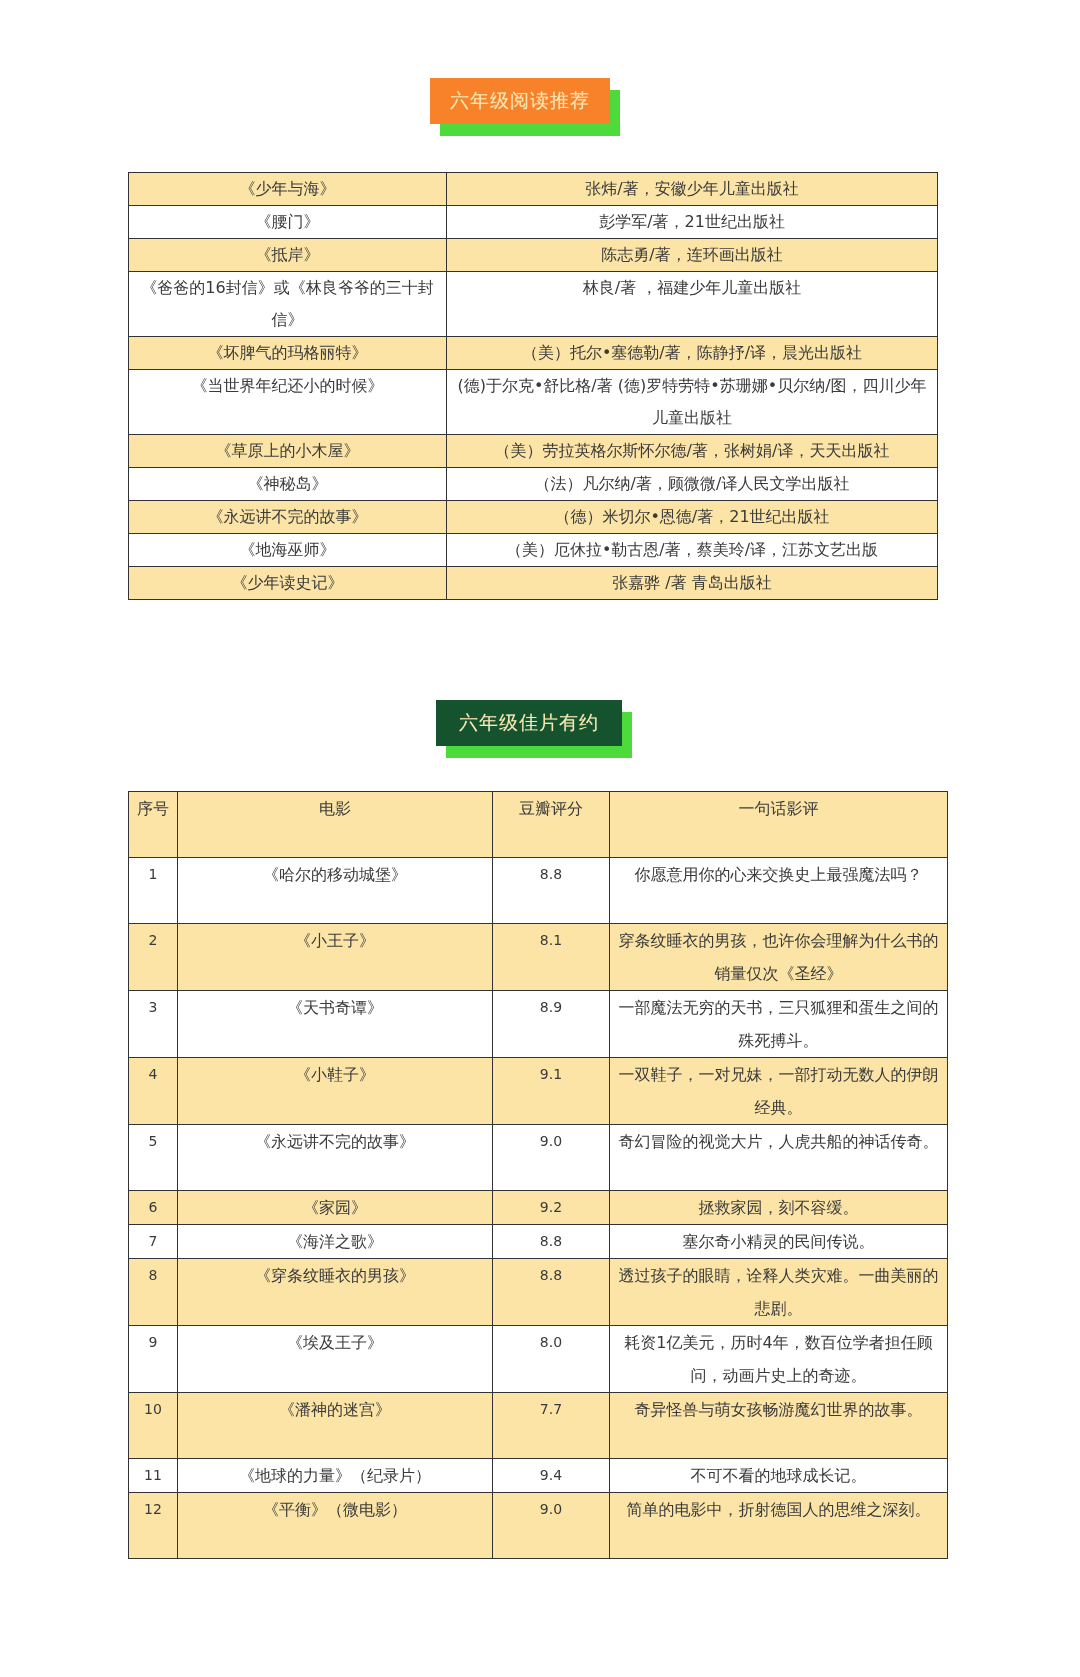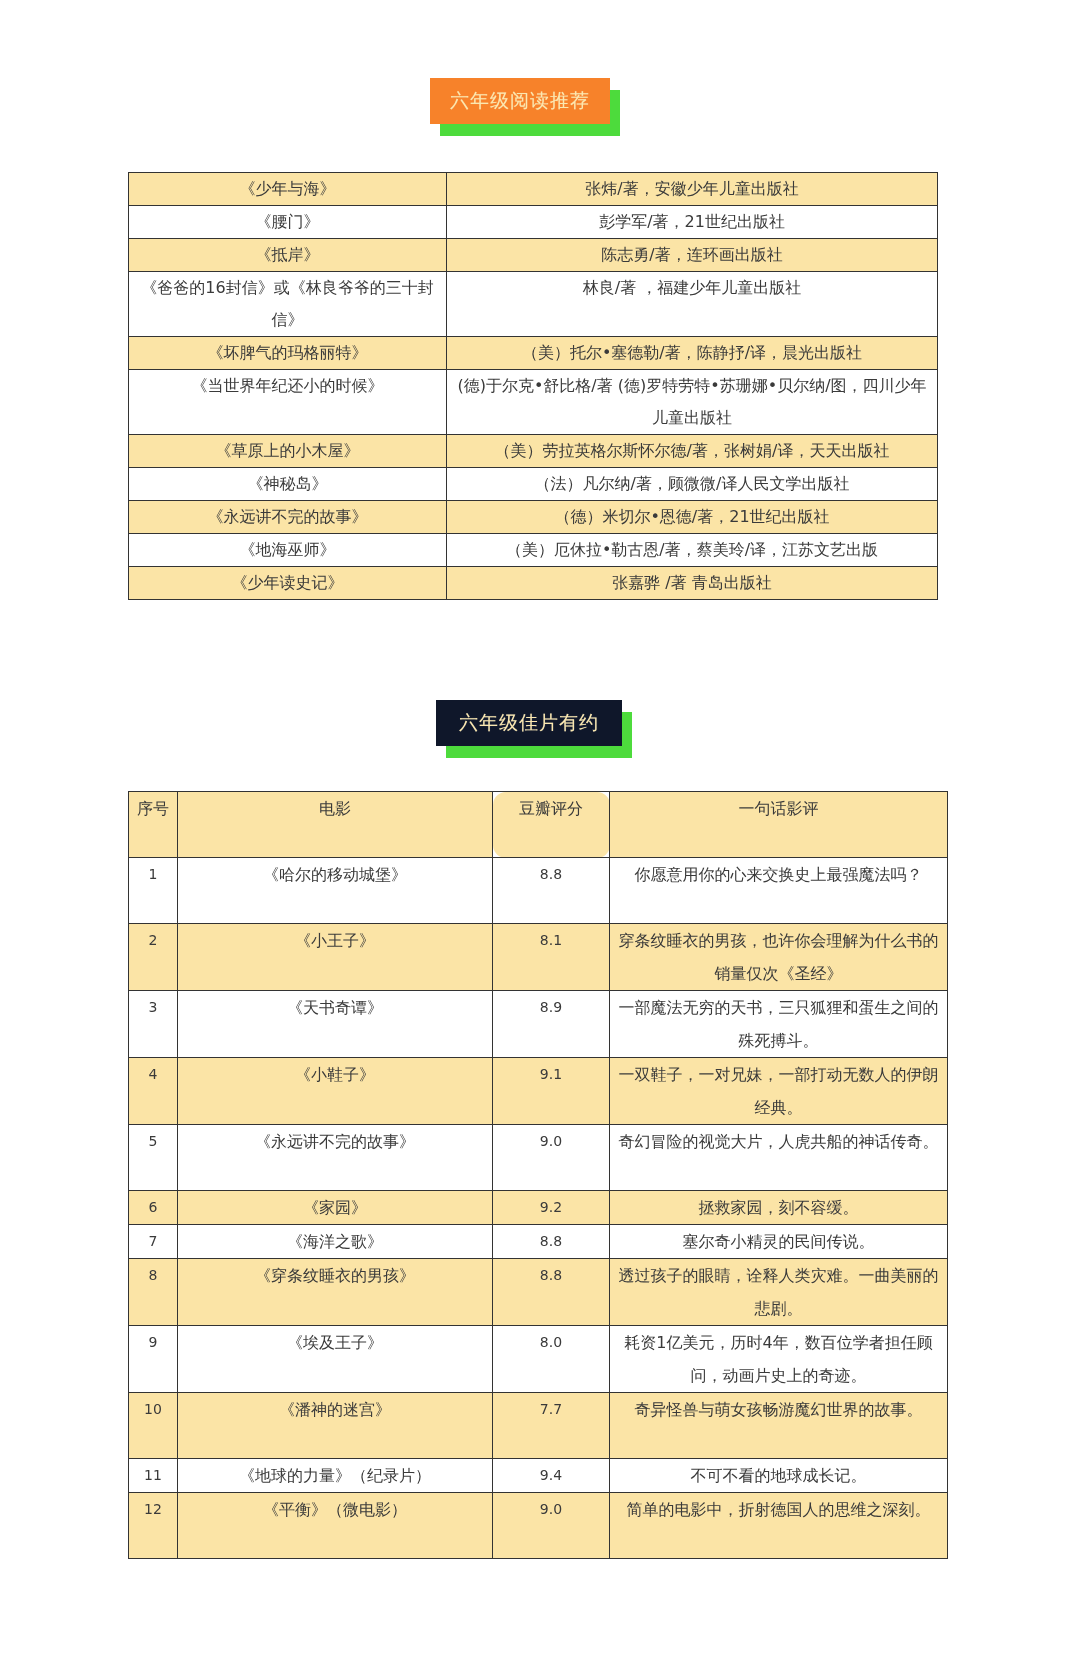--- a/index.html
+++ b/index.html
@@ -13,40 +13,40 @@
     .title-box {
       position: absolute; left: 0; top: 0;
       color: #fbe8b0; font-size: 19px; letter-spacing: 1px;
       display: flex; align-items: center; justify-content: center;
       text-shadow: 0 0 1px rgba(255,255,255,0.3);
     }
     .t1 { left: 430px; top: 78px; }
     .t1 .title-box { width: 180px; height: 46px; background: #f7822a; }
     .t1 .title-shadow { left: 10px; top: 12px; width: 180px; height: 46px; }
     .t2 { left: 436px; top: 700px; }
-    .t2 .title-box { width: 186px; height: 46px; background: #0f172a; }
+    .t2 .title-box { width: 186px; height: 46px; background: #14532d; }
     .t2 .title-shadow { left: 10px; top: 12px; width: 186px; height: 46px; }
 
     table { position: absolute; border-collapse: collapse; font-size: 16px; }
     td, th {
       border: 1.5px solid #333333; text-align: center; vertical-align: top;
       font-weight: normal; line-height: 33px; padding: 0 6px;
     }
     tr.y td, tr.y th { background: #fbe4a6; }
     tr.w td { background: #ffffff; }
 
     #books { left: 128px; top: 172px; width: 810px; }
     #books td.c1 { width: 305px; }
     #books td { line-height: 32px; padding-top: 0; }
 
     #movies { left: 128px; top: 791px; width: 820px; }
     #movies th { line-height: 33px; }
     #movies .col-no { width: 36px; margin-left: 44px; }
     #movies .col-title { width: 302px; }
-    #movies .col-score { width: 104px; border-radius: 13px; }
+    #movies .col-score { width: 104px; }
     #movies td.no, #movies td.score { font-size: 14px; }
     #movies tr { height: 66px; }
     #movies tr.single { height: 33px; }
   </style>
 </head>
 <body>
 
 <div class="title-wrap t1">
   <div class="title-shadow"></div>
   <div class="title-box">六年级阅读推荐</div>

